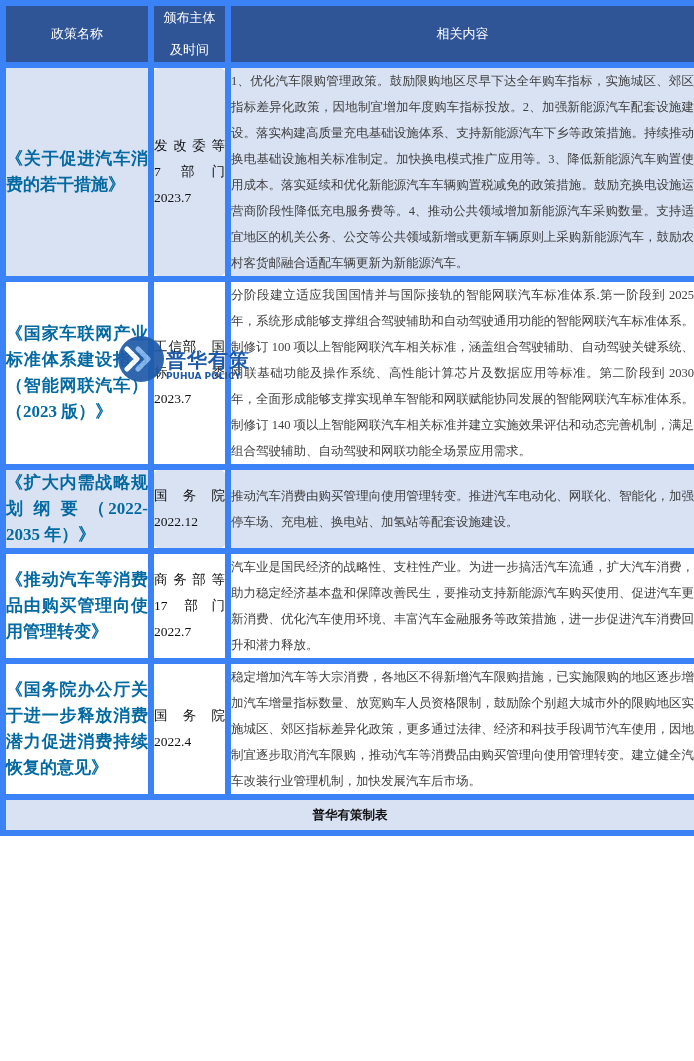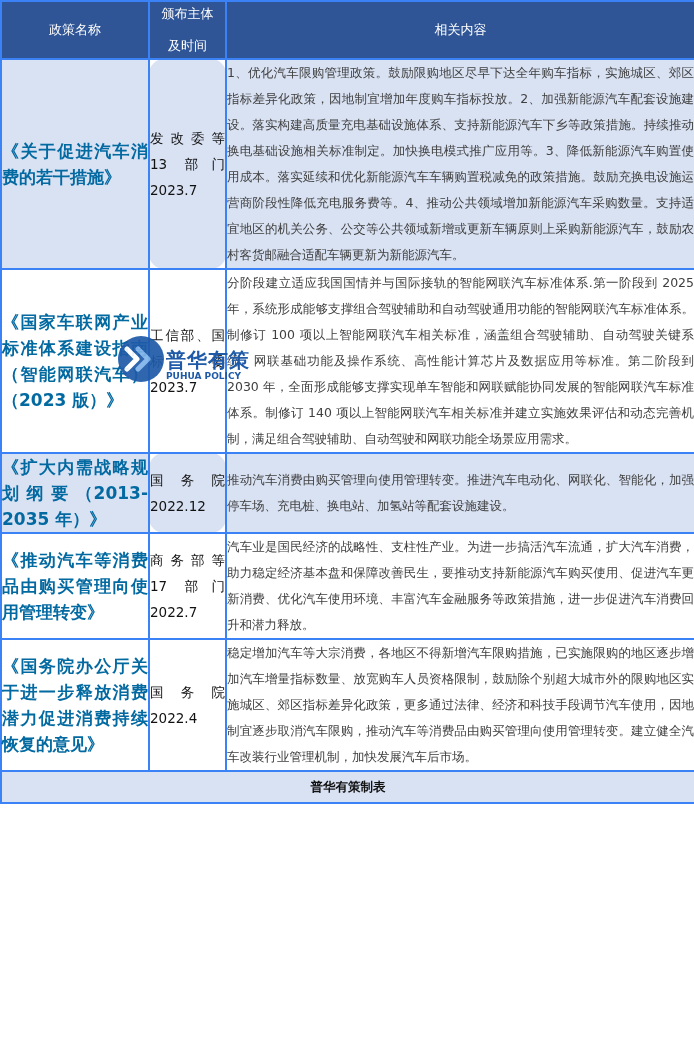--- a/index.html
+++ b/index.html
@@ -1,19 +1,19 @@
 <!DOCTYPE html>
 <html><head>
 <meta charset="utf-8">
 <style>
   html, body { margin: 0; padding: 0; background: #ffffff; }
   body { width: 694px; height: 1061px; overflow: hidden; position: relative;
          font-family: "DejaVu Sans", "Liberation Sans", sans-serif; }
   table.policy { border-collapse: collapse; width: 694px; table-layout: fixed; }
-  table.policy td, table.policy th { border: 2px solid #3b82f6; padding: 0; vertical-align: middle; }
+  table.policy td, table.policy th { border: 6px solid #3b82f6; padding: 0; vertical-align: middle; font-family: Liberation Serif, serif; }
   th.hdr { background: #2f5597; color: #ffffff; font-weight: normal; font-size: 13px; height: 56px; line-height: 20px; text-align: center; }
   td.name { font-weight: bold; font-size: 17px; line-height: 26px; padding: 0 8px 0 22px; text-align: justify; color: #0369a1; }
   td.issuer { font-size: 13.5px; line-height: 26px; padding: 0 6px 0 9px; color: #111; border-radius: 15px; }
   td.content { font-size: 12.5px; line-height: 26px; padding: 0 8px 0 8px; color: #404040; text-align: justify; }
   tr.shade td { background: #d9e2f3; }
   tr.white td { background: #ffffff; }
   tr.footer td { background: #d9e2f3; font-weight: bold; font-size: 12.5px; text-align: center; height: 30px; color: #111; }
   .issuer-line { display: block; text-align-last: justify; }
   .watermark { position: absolute; left: 118px; top: 330px; width: 140px; height: 52px; display: flex; align-items: flex-end; pointer-events: none; }
   .wm-circle { width: 46px; height: 46px; border-radius: 50%; background: #1e5aa8; opacity: 0.92; display: flex; align-items: center; justify-content: center; }
@@ -39,38 +39,38 @@
       </th>
       <th class="hdr">相关内容</th>
     </tr>
   </thead>
   <tbody>
 
     <tr class="shade" style="height:208px">
       <td class="name">《关于促进汽车消费的若干措施》</td>
       <td class="issuer">
         <span class="issuer-line">发改委等</span>
-        <span class="issuer-line">13 部门</span>
+        <span class="issuer-line">7 部门</span>
         <span class="issuer-line" style="text-align-last:left">2023.7</span>
       </td>
       <td class="content">1、优化汽车限购管理政策。鼓励限购地区尽早下达全年购车指标，实施城区、郊区指标差异化政策，因地制宜增加年度购车指标投放。2、加强新能源汽车配套设施建设。落实构建高质量充电基础设施体系、支持新能源汽车下乡等政策措施。持续推动换电基础设施相关标准制定。加快换电模式推广应用等。3、降低新能源汽车购置使用成本。落实延续和优化新能源汽车车辆购置税减免的政策措施。鼓励充换电设施运营商阶段性降低充电服务费等。4、推动公共领域增加新能源汽车采购数量。支持适宜地区的机关公务、公交等公共领域新增或更新车辆原则上采购新能源汽车，鼓励农村客货邮融合适配车辆更新为新能源汽车。</td>
     </tr>
 
     <tr class="white" style="height:184px">
       <td class="name">《国家车联网产业标准体系建设指南（智能网联汽车）（2023 版）》</td>
       <td class="issuer">
         <span class="issuer-line">工信部、国</span>
         <span class="issuer-line">标 委</span>
         <span class="issuer-line" style="text-align-last:left">2023.7</span>
       </td>
       <td class="content">分阶段建立适应我国国情并与国际接轨的智能网联汽车标准体系.第一阶段到 2025 年，系统形成能够支撑组合驾驶辅助和自动驾驶通用功能的智能网联汽车标准体系。制修订 100 项以上智能网联汽车相关标准，涵盖组合驾驶辅助、自动驾驶关键系统、网联基础功能及操作系统、高性能计算芯片及数据应用等标准。第二阶段到 2030 年，全面形成能够支撑实现单车智能和网联赋能协同发展的智能网联汽车标准体系。制修订 140 项以上智能网联汽车相关标准并建立实施效果评估和动态完善机制，满足组合驾驶辅助、自动驾驶和网联功能全场景应用需求。</td>
     </tr>
 
     <tr class="shade" style="height:80px">
-      <td class="name">《扩大内需战略规 划 纲 要 （2013-2035 年）》</td>
+      <td class="name">《扩大内需战略规 划 纲 要 （2022-2035 年）》</td>
       <td class="issuer">
         <span class="issuer-line">国 务 院</span>
         <span class="issuer-line" style="text-align-last:left">2022.12</span>
       </td>
       <td class="content">推动汽车消费由购买管理向使用管理转变。推进汽车电动化、网联化、智能化，加强停车场、充电桩、换电站、加氢站等配套设施建设。</td>
     </tr>
 
     <tr class="white" style="height:105px">
       <td class="name">《推动汽车等消费品由购买管理向使用管理转变》</td>
       <td class="issuer">

